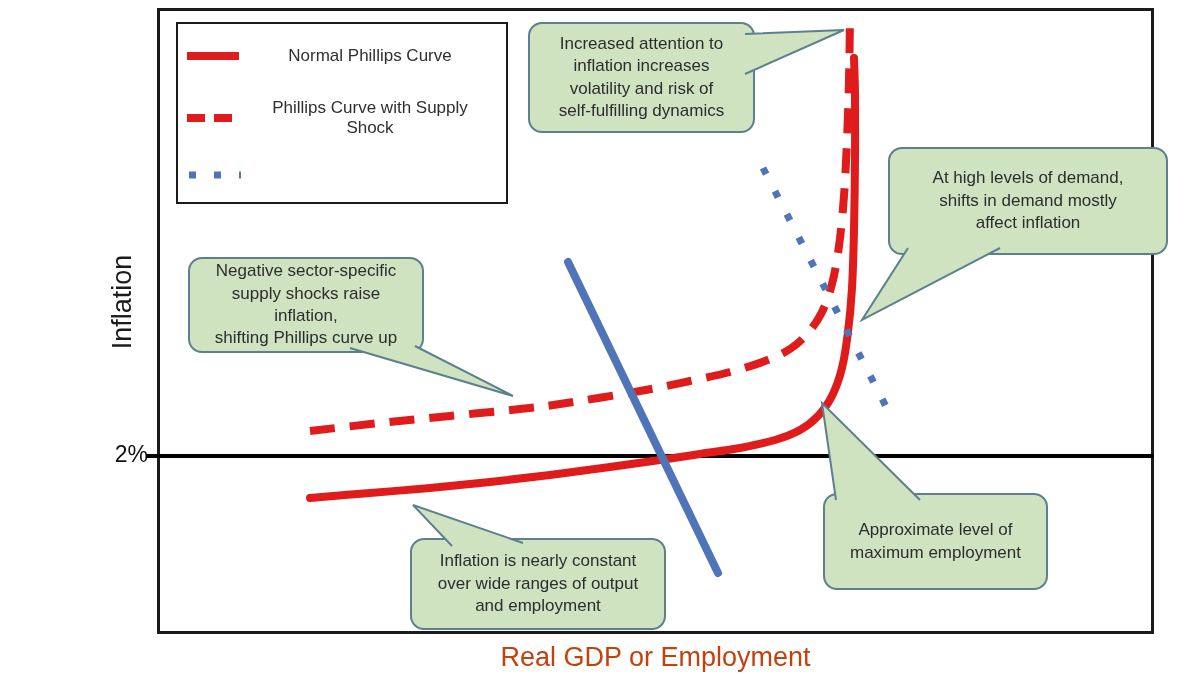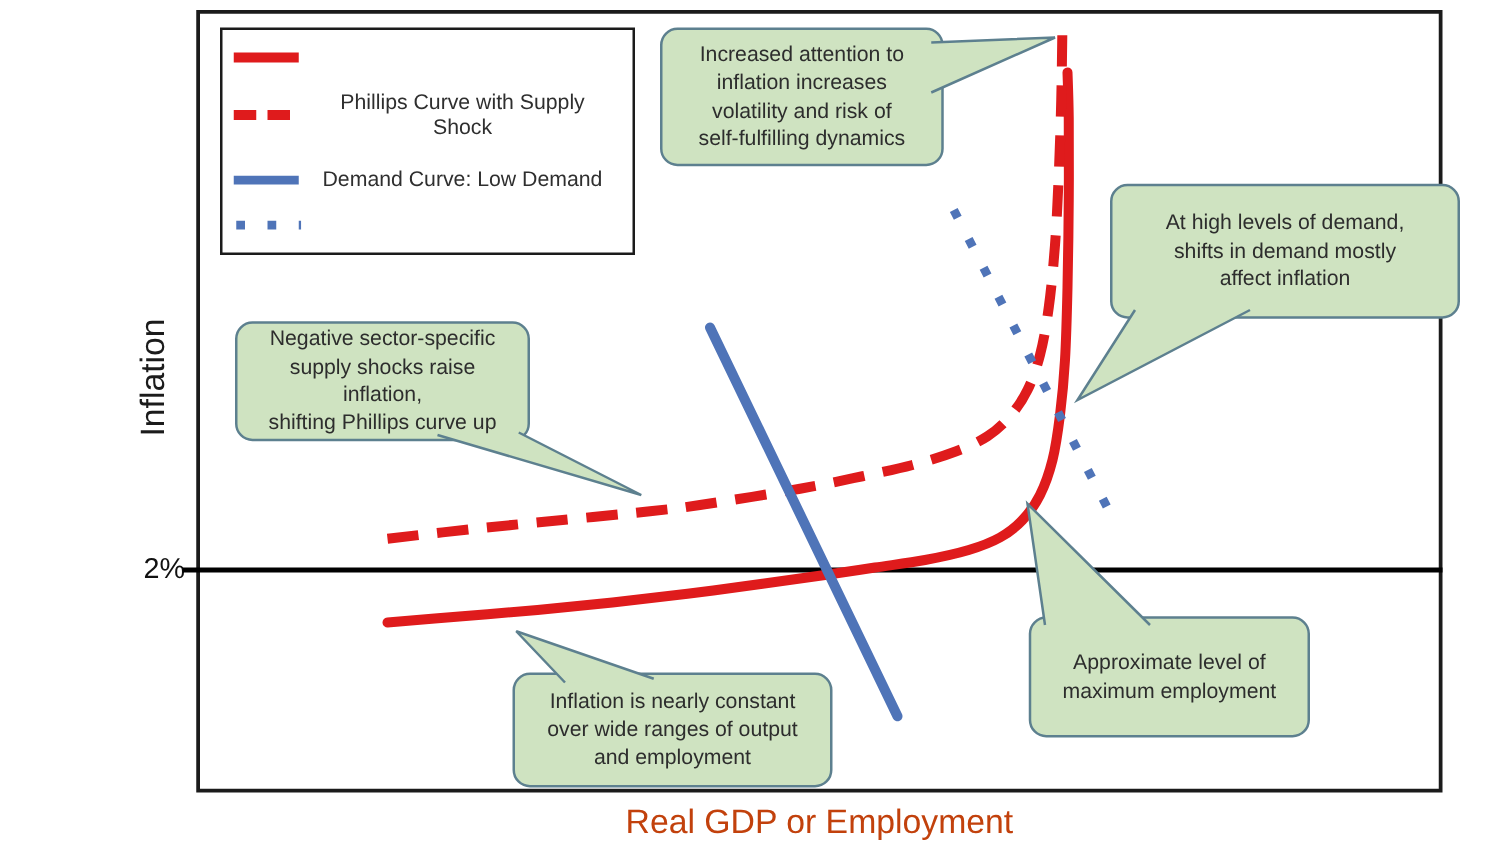--- a/index.html
+++ b/index.html
@@ -93,36 +93,29 @@
       <path d="M836,500 L822,403 L920,500" fill="none" stroke="#5d808f" stroke-width="2"></path>
     </svg>
 
   <div id="legend">
     <div class="legend-row">
       <span class="legend-sample">
         <svg width="56" height="10">
             <line x1="2" y1="5" x2="54" y2="5" class="s-red" stroke-width="8"></line>
           </svg>
       </span>
+      <span class="legend-label">Normal Phillips Curve</span>
     </div>
     <div class="legend-row">
       <span class="legend-sample">
         <svg width="56" height="10">
             <line x1="2" y1="5" x2="56" y2="5" class="s-red" stroke-width="8" stroke-dasharray="18 9"></line>
           </svg>
       </span>
       <span class="legend-label">Phillips Curve with Supply Shock</span>
-    </div>
-    <div class="legend-row">
-      <span class="legend-sample">
-        <svg width="56" height="10">
-            <line x1="2" y1="5" x2="54" y2="5" class="s-blue" stroke-width="7"></line>
-          </svg>
-      </span>
-      <span class="legend-label">Demand Curve: Low Demand</span>
     </div>
     <div class="legend-row">
       <span class="legend-sample">
         <svg width="56" height="10">
             <line x1="4" y1="5" x2="56" y2="5" class="s-blue" stroke-width="7" stroke-dasharray="7 18"></line>
           </svg>
       </span>
     </div>
   </div>
 

